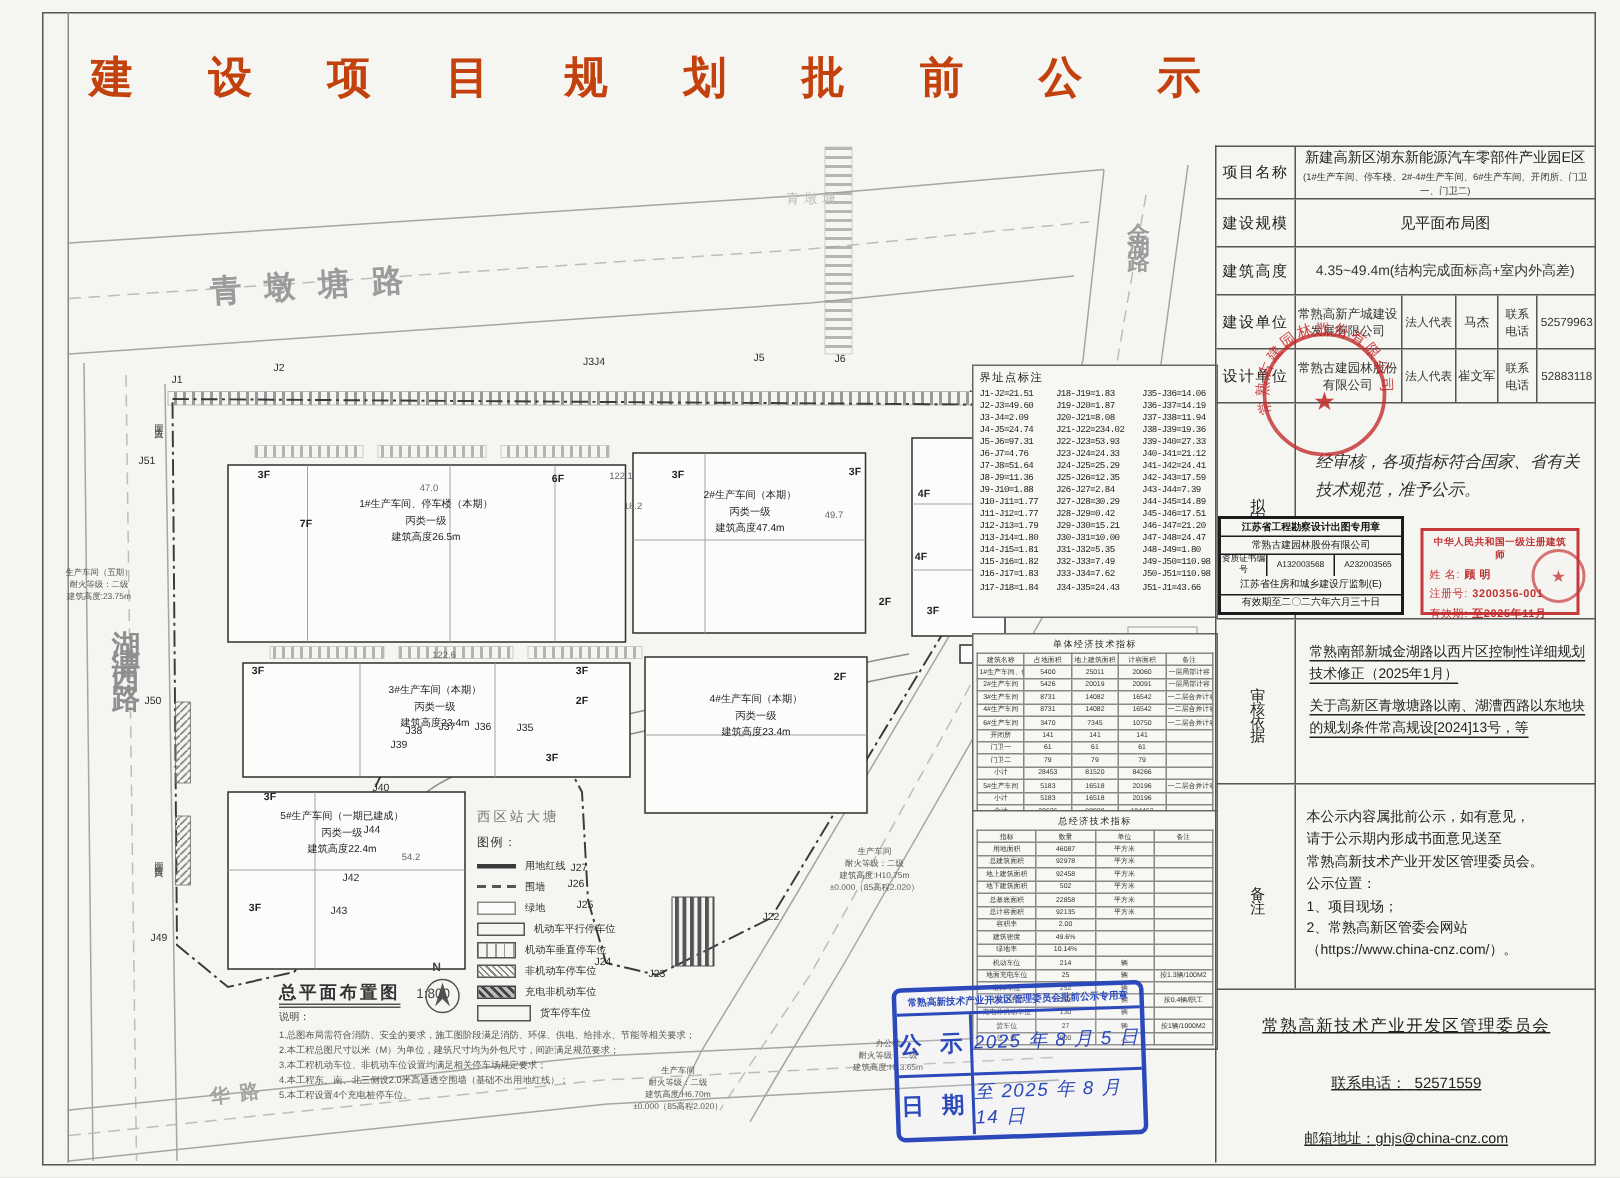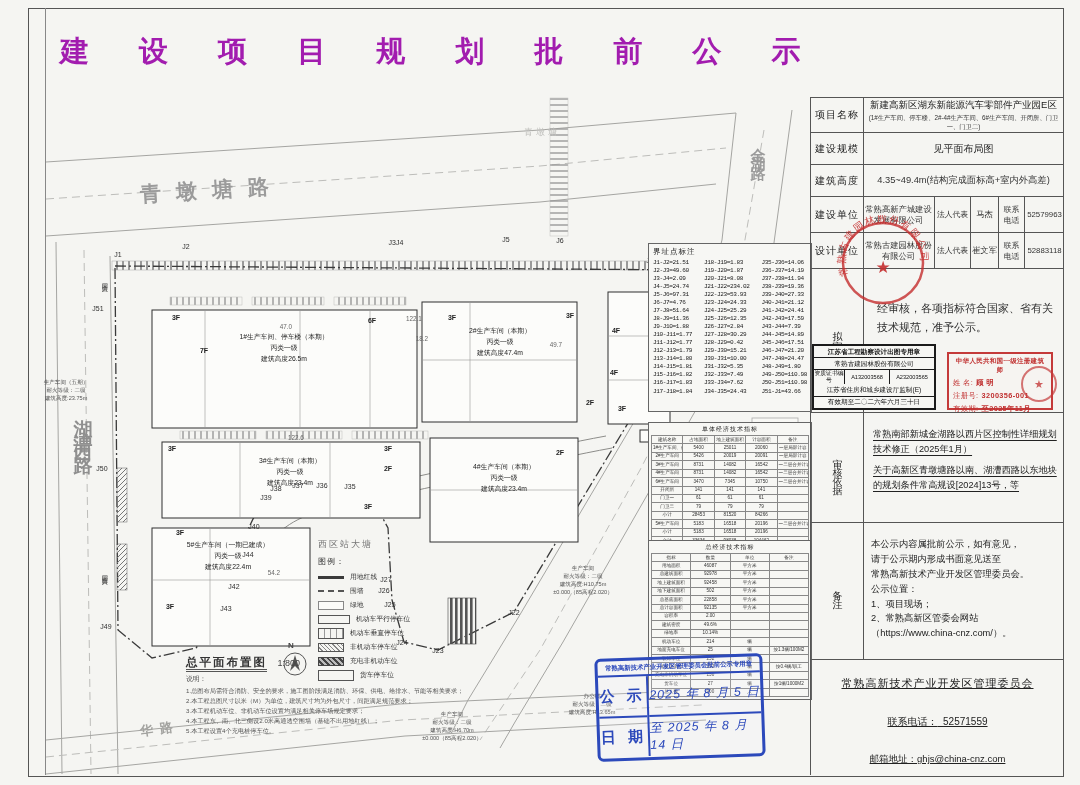--- a/index.html
+++ b/index.html
@@ -1,38 +1,38 @@
 <!DOCTYPE html>
 <html><head>
 <meta charset="utf-8">
 <style>
   html,body{margin:0;padding:0;background:#d9d9d7;}
   #page{position:relative;width:1080px;height:785px;background:#f5f5f2;overflow:hidden;
         font-family:"Liberation Sans","DejaVu Sans",sans-serif;color:#333;}
   .frame{position:absolute;left:28px;top:8px;width:1034px;height:767px;border:1.5px solid #555;}
   .bindline{position:absolute;left:45px;top:8px;height:767px;border-left:1px solid #888;}
   .title{position:absolute;left:60px;top:32px;width:740px;font-size:29px;
-         font-weight:bold;color:#a21caf;letter-spacing:21px;white-space:nowrap;}
+         font-weight:bold;color:#c2410c;letter-spacing:21px;white-space:nowrap;}
 
   
   .itable{position:absolute;left:810px;top:97px;width:253px;height:678px;
           border-top:1px solid #555;border-left:1px solid #555;box-sizing:border-box;background:transparent;}
   .irow{position:absolute;left:0;width:253px;border-bottom:1px solid #555;box-sizing:border-box;}
   .ilab{position:absolute;left:0;top:0;bottom:0;width:52px;border-right:1px solid #555;
         display:flex;align-items:center;justify-content:center;font-size:10px;color:#222;letter-spacing:1px;text-align:center;}
   .ilab .vlab{writing-mode:vertical-lr;letter-spacing:9px;}
   .ival{position:absolute;left:52px;right:0;top:0;bottom:0;display:flex;flex-direction:column;
         align-items:center;justify-content:center;text-align:center;}
   .pname{font-size:9.5px;color:#222;}
   .psub{font-size:6.3px;color:#333;margin-top:2px;}
   .v10{font-size:10px;color:#222;}
   .cell{position:absolute;top:0;bottom:0;border-right:1px solid #555;display:flex;align-items:center;
         justify-content:center;text-align:center;box-sizing:border-box;}
   .cell:last-child{border-right:none;}
-  .rev{position:absolute;left:14px;top:30px;width:182px;font-size:11px;line-height:1.75;color:#2e2e2e;text-align:left;}
+  .rev{position:absolute;left:14px;top:30px;width:182px;font-size:11px;line-height:1.75;color:#2e2e2e;text-align:left;font-style:italic;}
   .basis{position:absolute;left:62px;right:4px;top:14px;font-size:9.2px;line-height:1.6;color:#222;text-align:left;}
   .basis div{text-decoration:underline;text-underline-offset:3px;margin-bottom:7px;}
   .bnote{position:absolute;left:60px;right:2px;top:14px;font-size:9.3px;line-height:1.6;color:#222;text-align:left;}
   .ifoot{position:absolute;left:0;right:0;top:0;text-align:center;color:#222;text-decoration:underline;}
   .f-org{font-size:11px;letter-spacing:1px;margin-top:16px;}
   .f-line{font-size:9.5px;margin-top:24px;}
 
   
   .sealsvg{position:absolute;left:835px;top:215px;}
   .blkstamp{position:absolute;left:812px;top:344px;width:124px;border:2px solid #1b1b1b;background:#f6f6f3;

